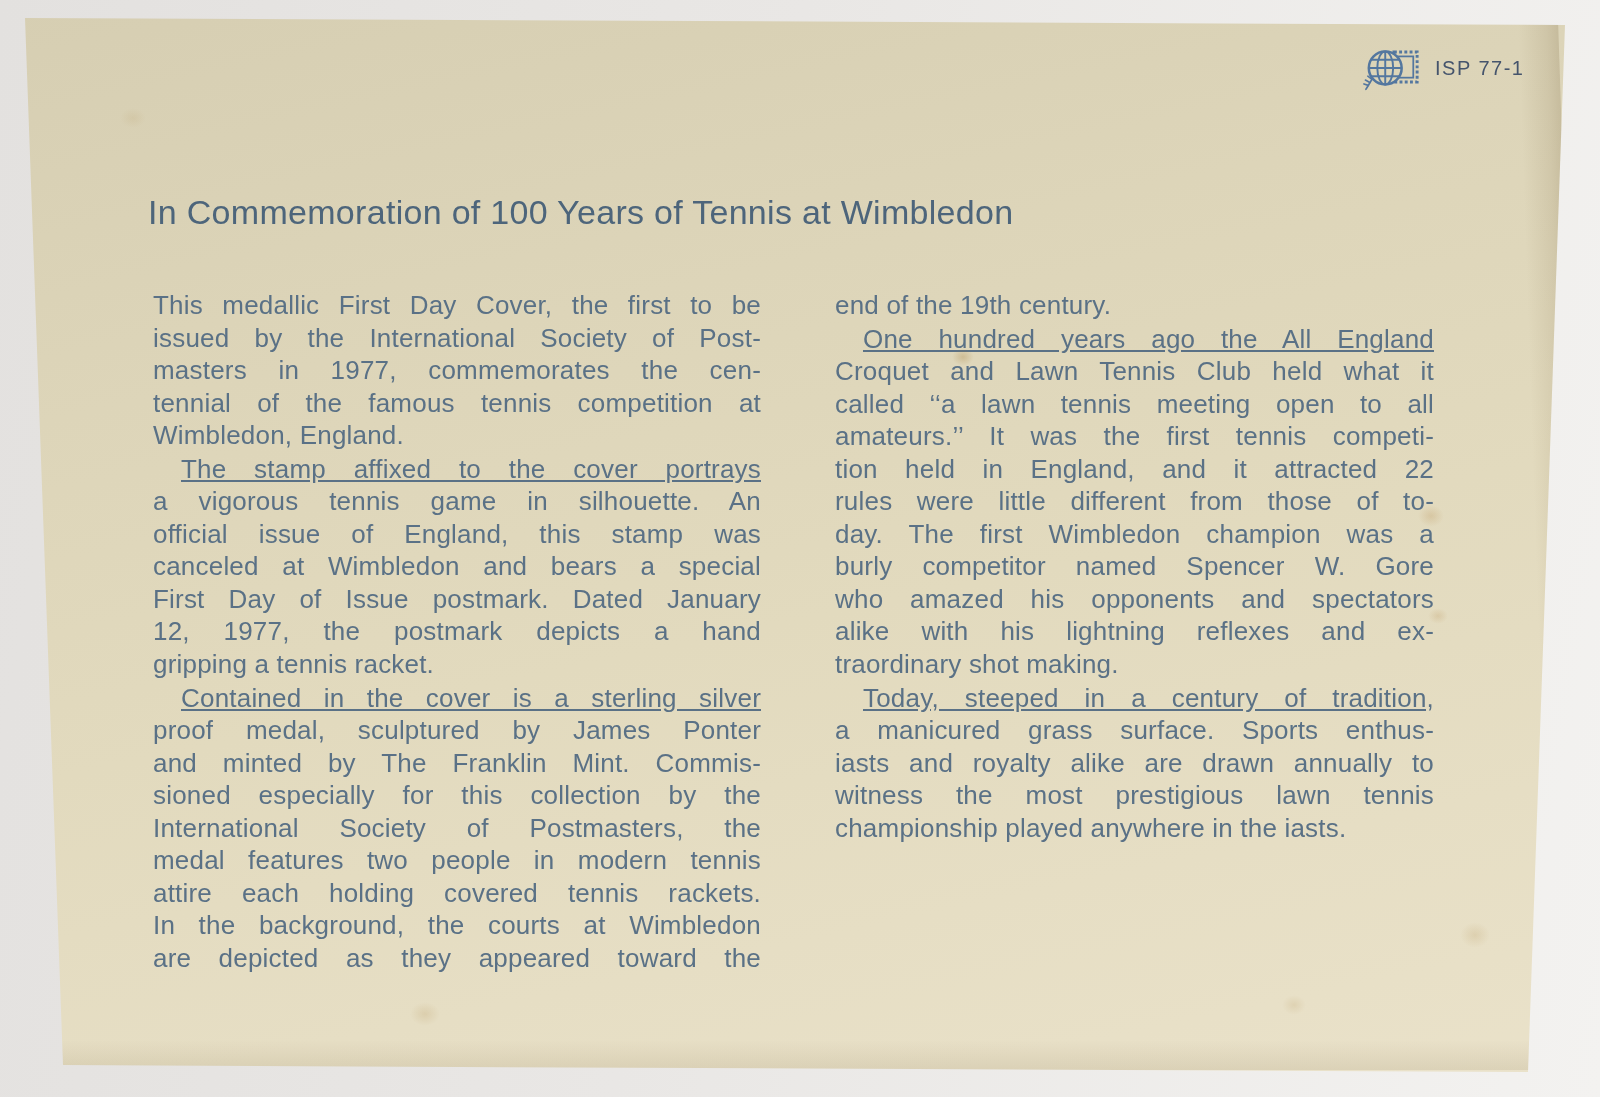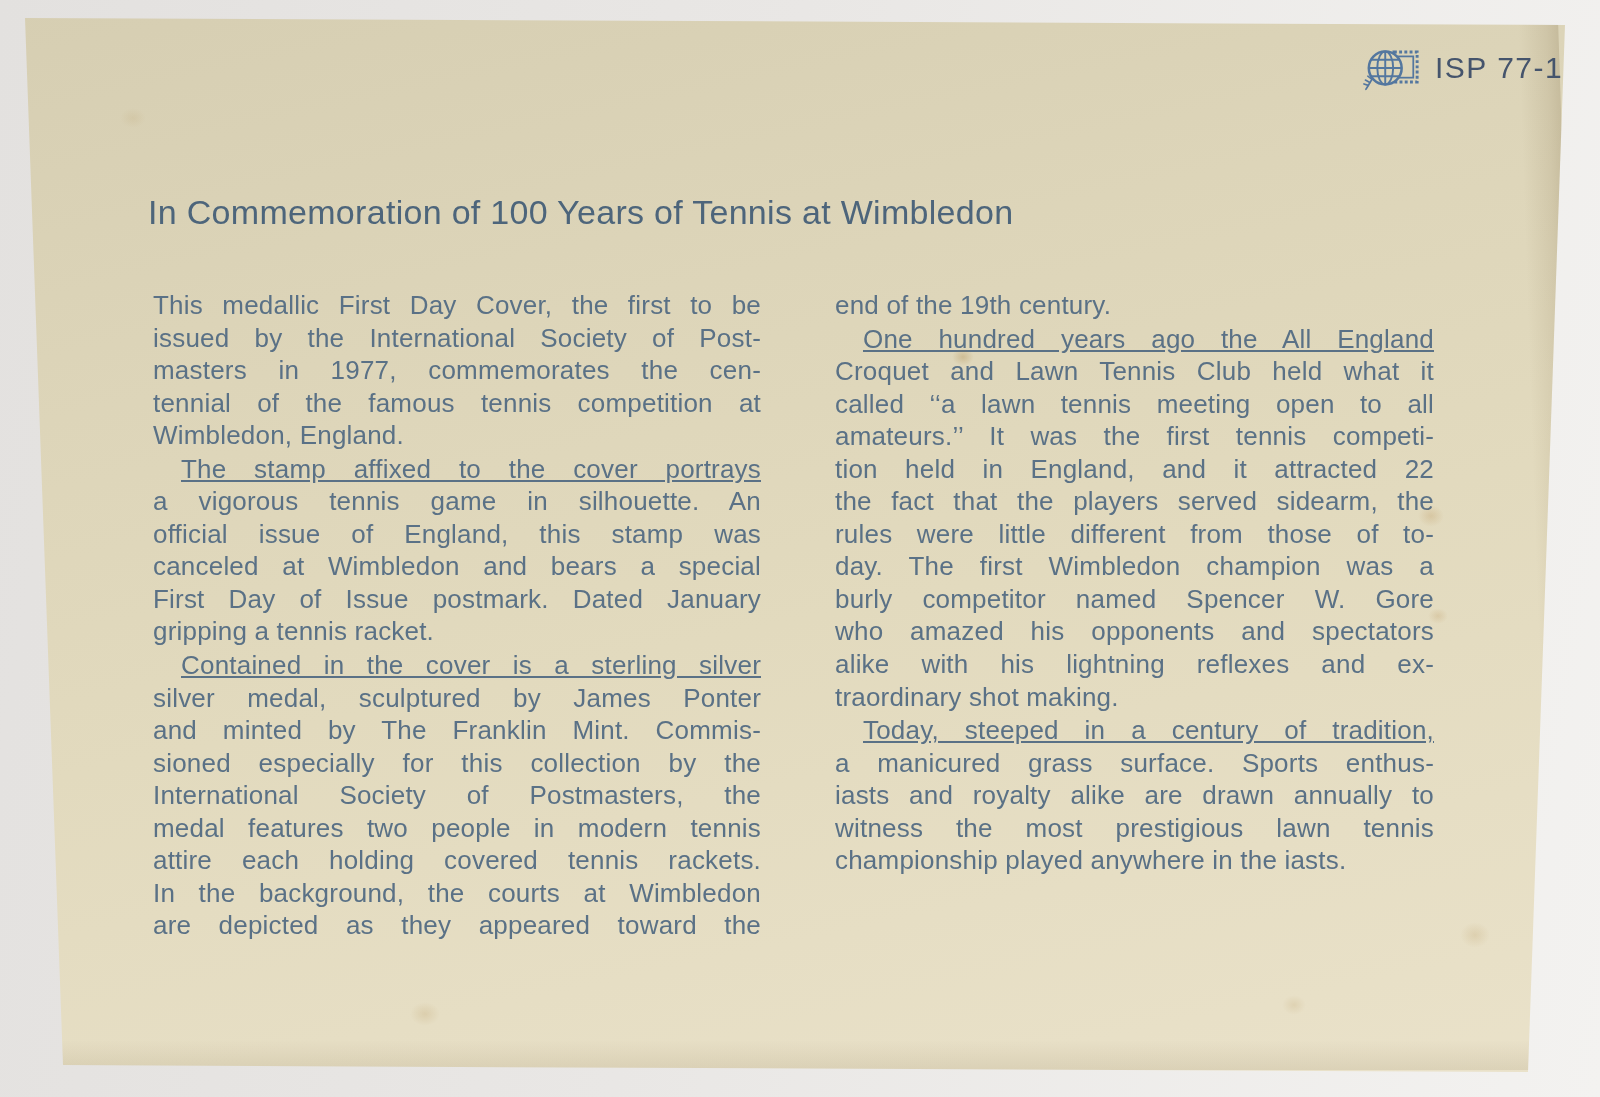--- a/index.html
+++ b/index.html
@@ -42,21 +42,21 @@
   .logo-row {
     position: absolute;
     left: 1363px;
     top: 44px;
     display: flex;
     align-items: center;
   }
   .logo-svg { width: 58px; height: 48px; display: block; }
   .series-code {
     margin-left: 14px;
-    font-size: 30px;
+    font-size: 20px;
     letter-spacing: 1.5px;
     color: #45546c;
     white-space: nowrap;
   }
 
   .card-title {
     position: absolute;
     left: 148px;
     top: 193px;
     margin: 0;
@@ -156,45 +156,45 @@
           <div class="line">masters in 1977, commemorates the cen-</div>
           <div class="line">tennial of the famous tennis competition at</div>
           <div class="line endline">Wimbledon, England.</div>
         </div>
         <div class="para">
           <div class="line indent">The stamp affixed to the cover portrays</div>
           <div class="line">a vigorous tennis game in silhouette. An</div>
           <div class="line">official issue of England, this stamp was</div>
           <div class="line">canceled at Wimbledon and bears a special</div>
           <div class="line">First Day of Issue postmark. Dated January</div>
+          <div class="line">12, 1977, the postmark depicts a hand</div>
           <div class="line endline">gripping a tennis racket.</div>
         </div>
         <div class="para">
           <div class="line indent">Contained in the cover is a sterling silver</div>
-          <div class="line">silver medal, sculptured by James Ponter</div>
+          <div class="line">proof medal, sculptured by James Ponter</div>
           <div class="line">and minted by The Franklin Mint. Commis-</div>
           <div class="line">sioned especially for this collection by the</div>
           <div class="line">International Society of Postmasters, the</div>
           <div class="line">medal features two people in modern tennis</div>
           <div class="line">attire each holding covered tennis rackets.</div>
           <div class="line">In the background, the courts at Wimbledon</div>
           <div class="line">are depicted as they appeared toward the</div>
         </div>
       </div>
     <div class="col col-right">
         <div class="para">
           <div class="line endline">end of the 19th century.</div>
         </div>
         <div class="para">
           <div class="line indent">One hundred years ago the All England</div>
           <div class="line">Croquet and Lawn Tennis Club held what it</div>
           <div class="line">called ‘‘a lawn tennis meeting open to all</div>
           <div class="line">amateurs.’’ It was the first tennis competi-</div>
           <div class="line">tion held in England, and it attracted 22</div>
-          <div class="line">the fact that the players served sidearm, the</div>
           <div class="line">rules were little different from those of to-</div>
           <div class="line">day. The first Wimbledon champion was a</div>
           <div class="line">burly competitor named Spencer W. Gore</div>
           <div class="line">who amazed his opponents and spectators</div>
           <div class="line">alike with his lightning reflexes and ex-</div>
           <div class="line endline">traordinary shot making.</div>
         </div>
         <div class="para">
           <div class="line indent">Today, steeped in a century of tradition,</div>
           <div class="line">a manicured grass surface. Sports enthus-</div>

